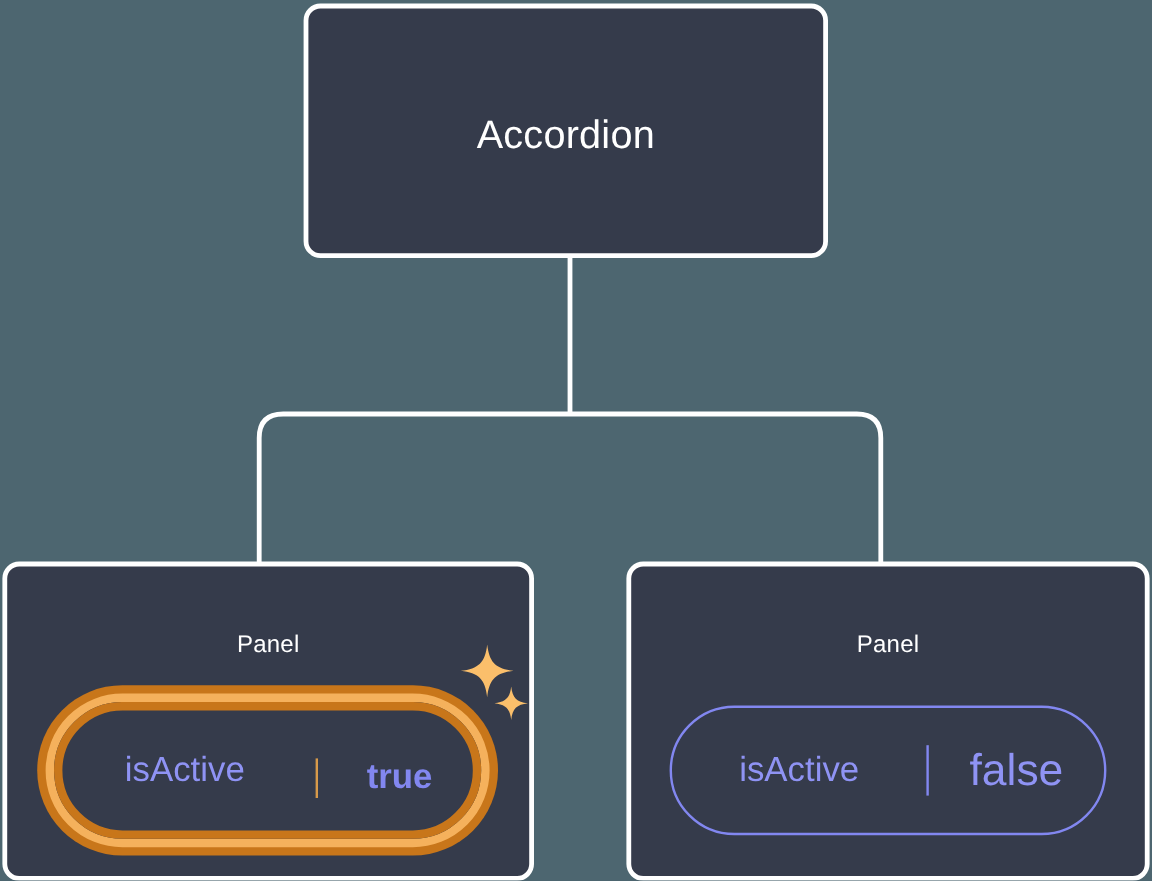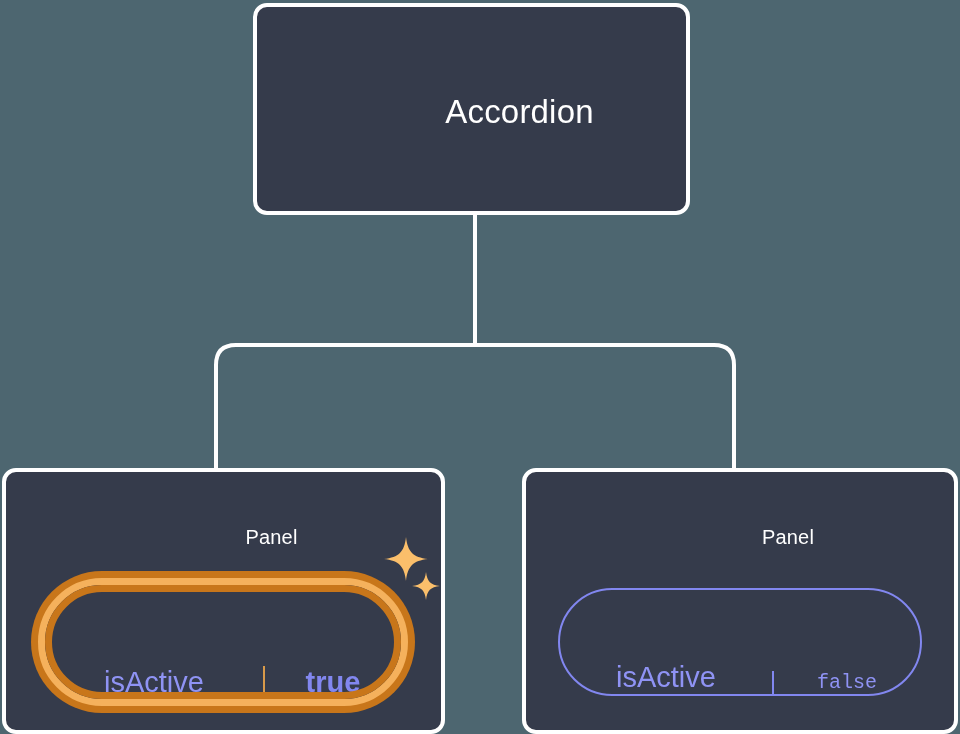--- a/index.html
+++ b/index.html
@@ -34,21 +34,20 @@
     border-radius: 14px;
   }
 
   .node-title {
     position: absolute;
     left: 0;
     width: 100%;
     text-align: center;
     color: #ffffff;
     letter-spacing: 0.2px;
-    padding-left: 48px;
   }
 
   
   #node-accordion {
     left: 253px;
     top: 3px;
     width: 437px;
     height: 212px;
   }
   #node-accordion .node-title {
@@ -63,21 +62,21 @@
   .panel-node .node-title {
     top: 54px;
     font-size: 20px;
   }
 
   
   .pill {
     position: absolute;
     box-sizing: border-box;
     display: flex;
-    align-items: flex-end;
+    align-items: center;
     border-radius: 999px;
     background: #353b4b;
   }
   .pill-cell {
     display: flex;
     align-items: center;
     justify-content: center;
     box-sizing: border-box;
     white-space: nowrap;
   }
@@ -87,23 +86,22 @@
     border: 2px solid #8287f0;
   }
   .pill-plain .pill-key {
     flex: 0 0 212px;
     color: #8f93f4;
     font-size: 29px;
   }
   .pill-plain .pill-val {
     flex: 1 1 auto;
     color: #8f93f4;
-    font-size: 20px;
+    font-size: 37px;
     border-left: 2px solid #8287f0;
-    font-family: Liberation Mono, monospace;
   }
 
   
   .pill-highlight {
     border: 7px solid #f5b15c;
     outline: 7px solid #c8761a;
     outline-offset: -14px;
     box-shadow: 0 0 0 7px #c8761a;
   }
   .pill-highlight .pill-key {

